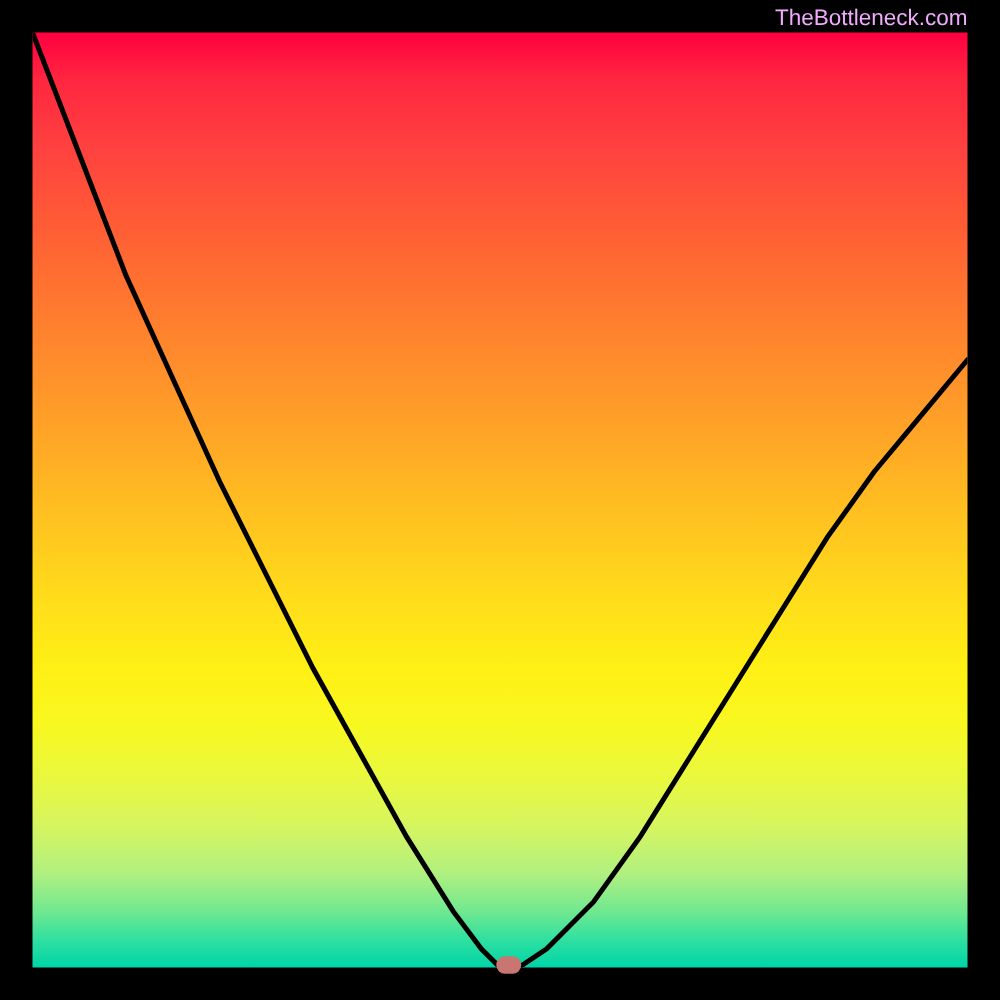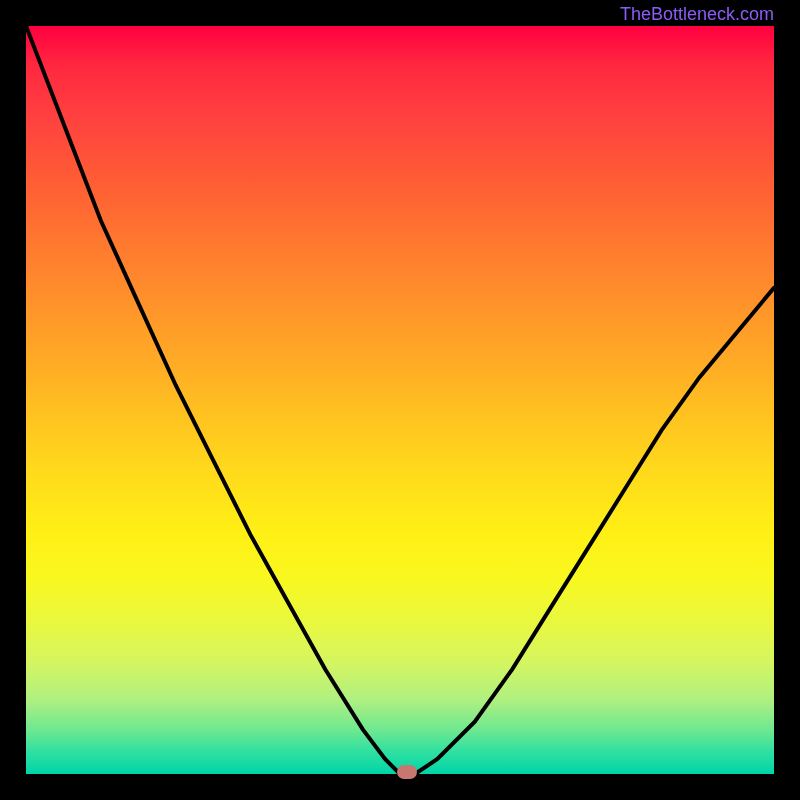--- a/index.html
+++ b/index.html
@@ -37,21 +37,21 @@
         #b0f080 90%,
         #70e890 94%,
         #30e0a0 97%,
         #00d4a8 100%
       );
     }
     .watermark {
       position: absolute;
       top: 4px;
       right: 26px;
-      color: #8b5cf6;
+      color: #f0abfc;
       font-size: 18px;
       font-weight: normal;
       z-index: 10;
     }
     .curve-svg {
       position: absolute;
       top: 0;
       left: 0;
       width: 100%;
       height: 100%;

